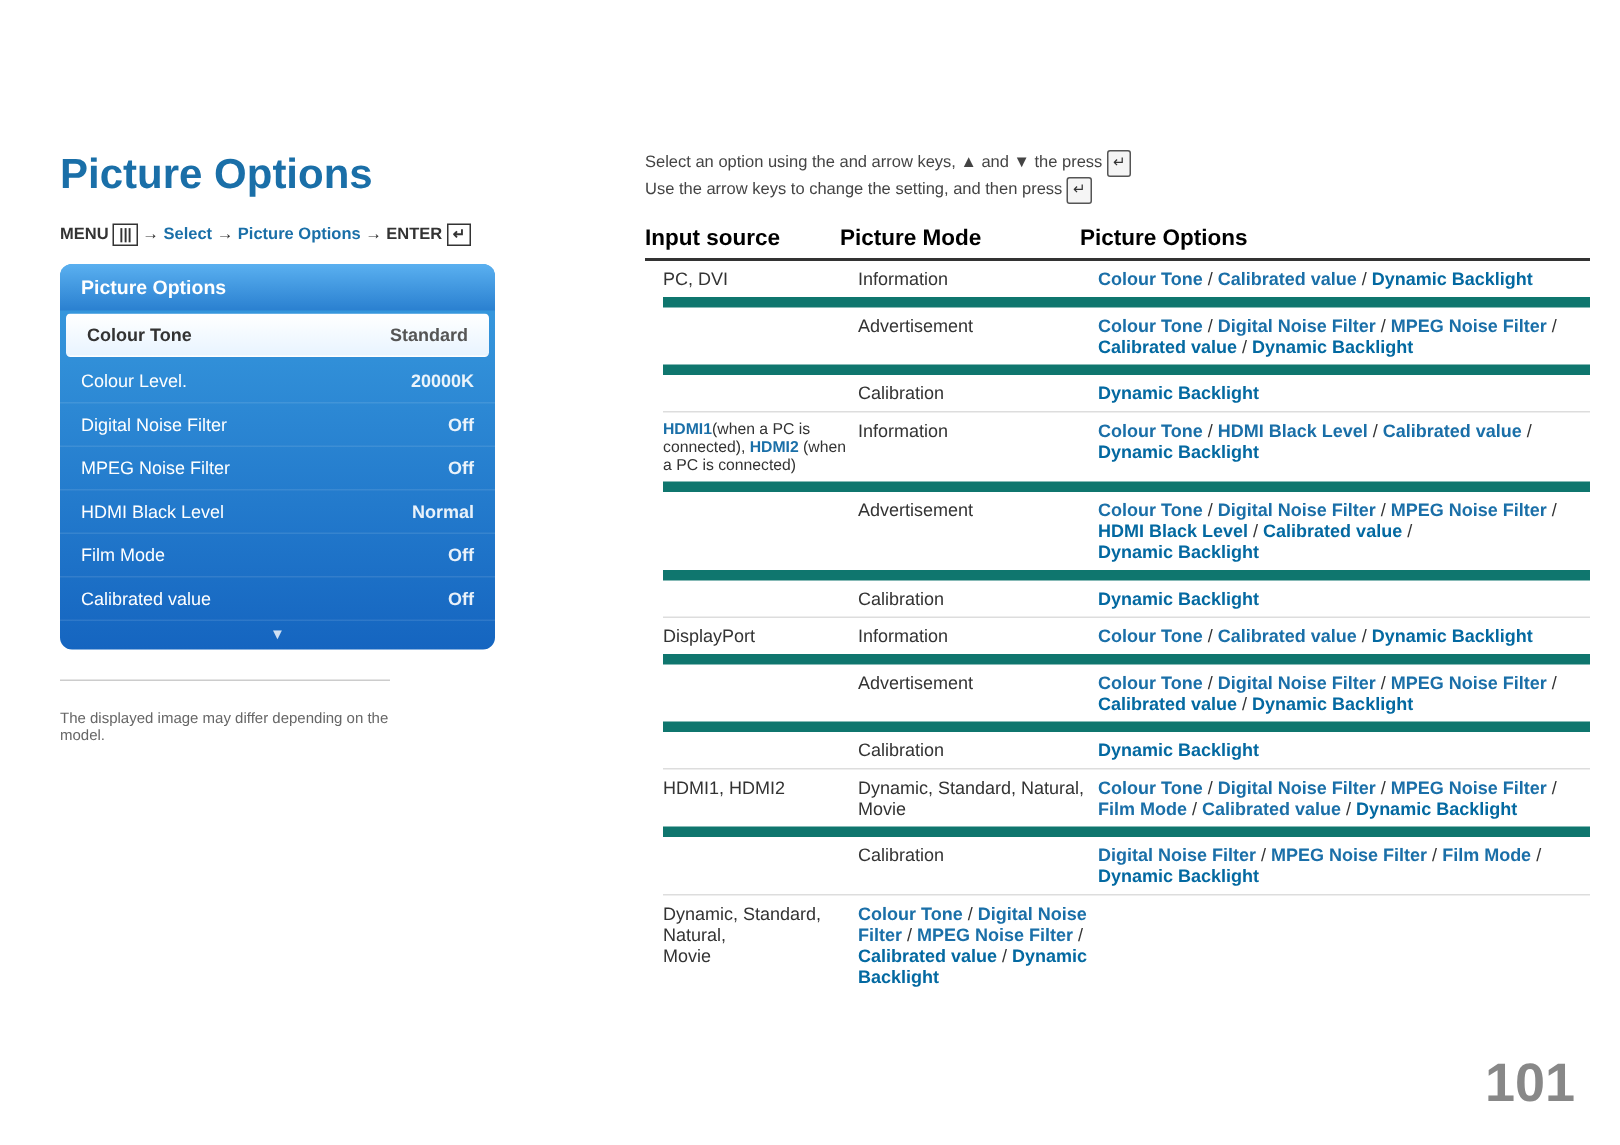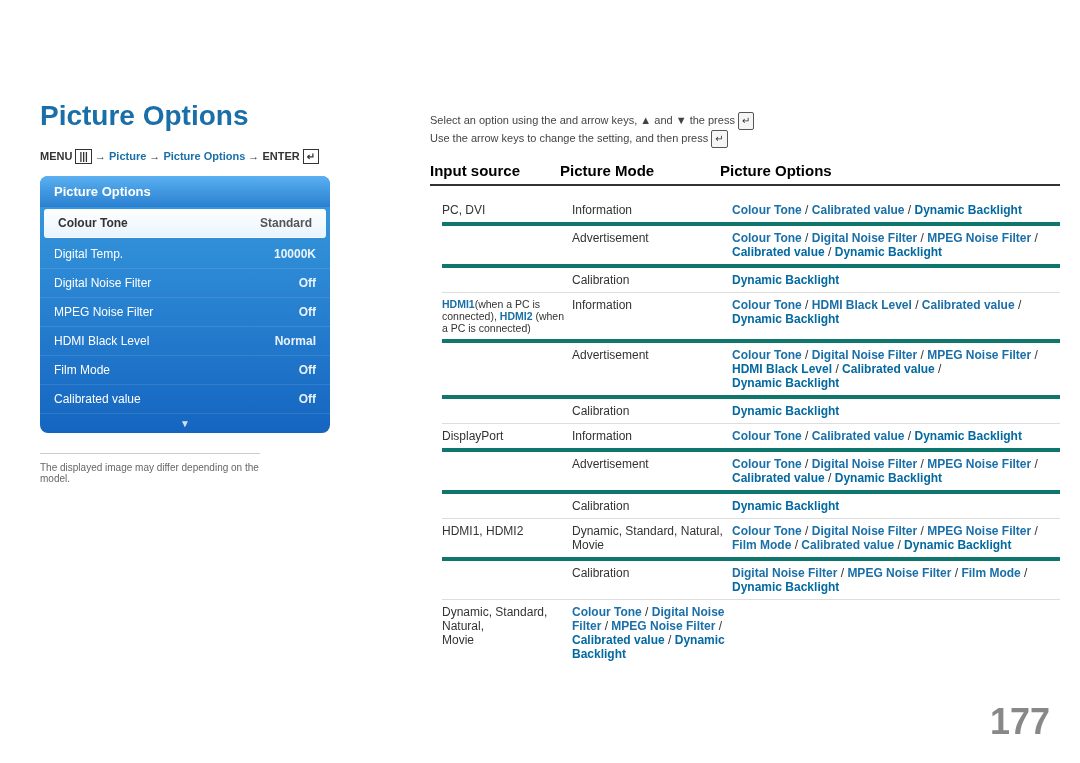--- a/index.html
+++ b/index.html
@@ -94,38 +94,37 @@
       color: rgba(255,255,255,0.8);
       padding: 4px;
       font-size: 10px;
     }
 
     .footnote {
       margin-top: 20px;
       font-size: 10px;
       color: #666;
       border-top: 1px solid #ccc;
-      padding-top: 8px;
+      padding-top: 20px;
       width: 220px;
     }
 
     
     .right-panel {
       position: absolute;
       left: 430px;
       top: 100px;
       right: 20px;
     }
 
     .instructions {
       font-size: 11px;
       color: #444;
       margin-bottom: 14px;
       line-height: 1.6;
-      margin-top: 12px;
     }
 
     .keyboard-icon {
       display: inline-block;
       border: 1px solid #555;
       border-radius: 2px;
       padding: 0 3px;
       font-size: 10px;
       background: #f5f5f5;
       color: #333;
@@ -133,21 +132,21 @@
 
     .table-container {
       width: 100%;
     }
 
     .table-header {
       display: grid;
       grid-template-columns: 130px 160px 1fr;
       border-bottom: 2px solid #333;
       padding-bottom: 5px;
-      margin-bottom: 12px;
+      margin-bottom: 0;
     }
 
     .table-header .col-header {
       font-size: 15px;
       font-weight: bold;
       color: #000;
     }
 
     .pic-opts .blue { color: #1a6fa8; font-weight: bold; }
     .pic-opts .bold-blue { color: #0369a1; font-weight: bold; }
@@ -157,55 +156,55 @@
       margin-left: 12px;
     }
 
     .group-row {
       display: grid;
       grid-template-columns: 130px 160px 1fr;
       padding: 5px 0;
     }
 
     .group-row + .group-row {
-      border-top: 4px solid #0f766e;
+      border-top: 7px solid #0f766e;
     }
 
     .page-number {
       position: absolute;
       bottom: 20px;
       right: 30px;
       font-size: 36px;
       color: #888;
       font-weight: bold;
     }
   </style>
 </head>
 <body>
 
 <div class="left-panel">
   <div class="page-title">Picture Options</div>
 
   <div class="menu-path">
     MENU <span style="border:1px solid #333;padding:1px 3px;font-size:10px;">|||</span>
-    → <span class="blue">Picture</span>
+    → <span class="blue">Select</span>
     → <span class="blue">Picture Options</span>
     → ENTER <span style="border:1px solid #333;padding:1px 3px;font-size:10px;">↵</span>
   </div>
 
   <div class="menu-box">
     <div class="menu-box-title">Picture Options</div>
 
     <div class="menu-item selected">
       <span class="item-label">Colour Tone</span>
       <span class="item-value">Standard</span>
     </div>
     <div class="menu-item">
-      <span class="item-label">Digital Temp.</span>
-      <span class="item-value">10000K</span>
+      <span class="item-label">Colour Level.</span>
+      <span class="item-value">20000K</span>
     </div>
     <div class="menu-item">
       <span class="item-label">Digital Noise Filter</span>
       <span class="item-value">Off</span>
     </div>
     <div class="menu-item">
       <span class="item-label">MPEG Noise Filter</span>
       <span class="item-value">Off</span>
     </div>
     <div class="menu-item">
@@ -347,13 +346,13 @@
         <div class="pic-opts">
           <span class="blue">Colour Tone</span> / <span class="blue">Digital Noise Filter</span> / <span class="blue">MPEG Noise Filter</span> /<br>
           <span class="bold-blue">Calibrated value</span> / <span class="bold-blue">Dynamic Backlight</span>
         </div>
       </div>
     </div>
 
   </div>
 </div>
 
-<div class="page-number">177</div>
+<div class="page-number">101</div>
 
 </body></html>

